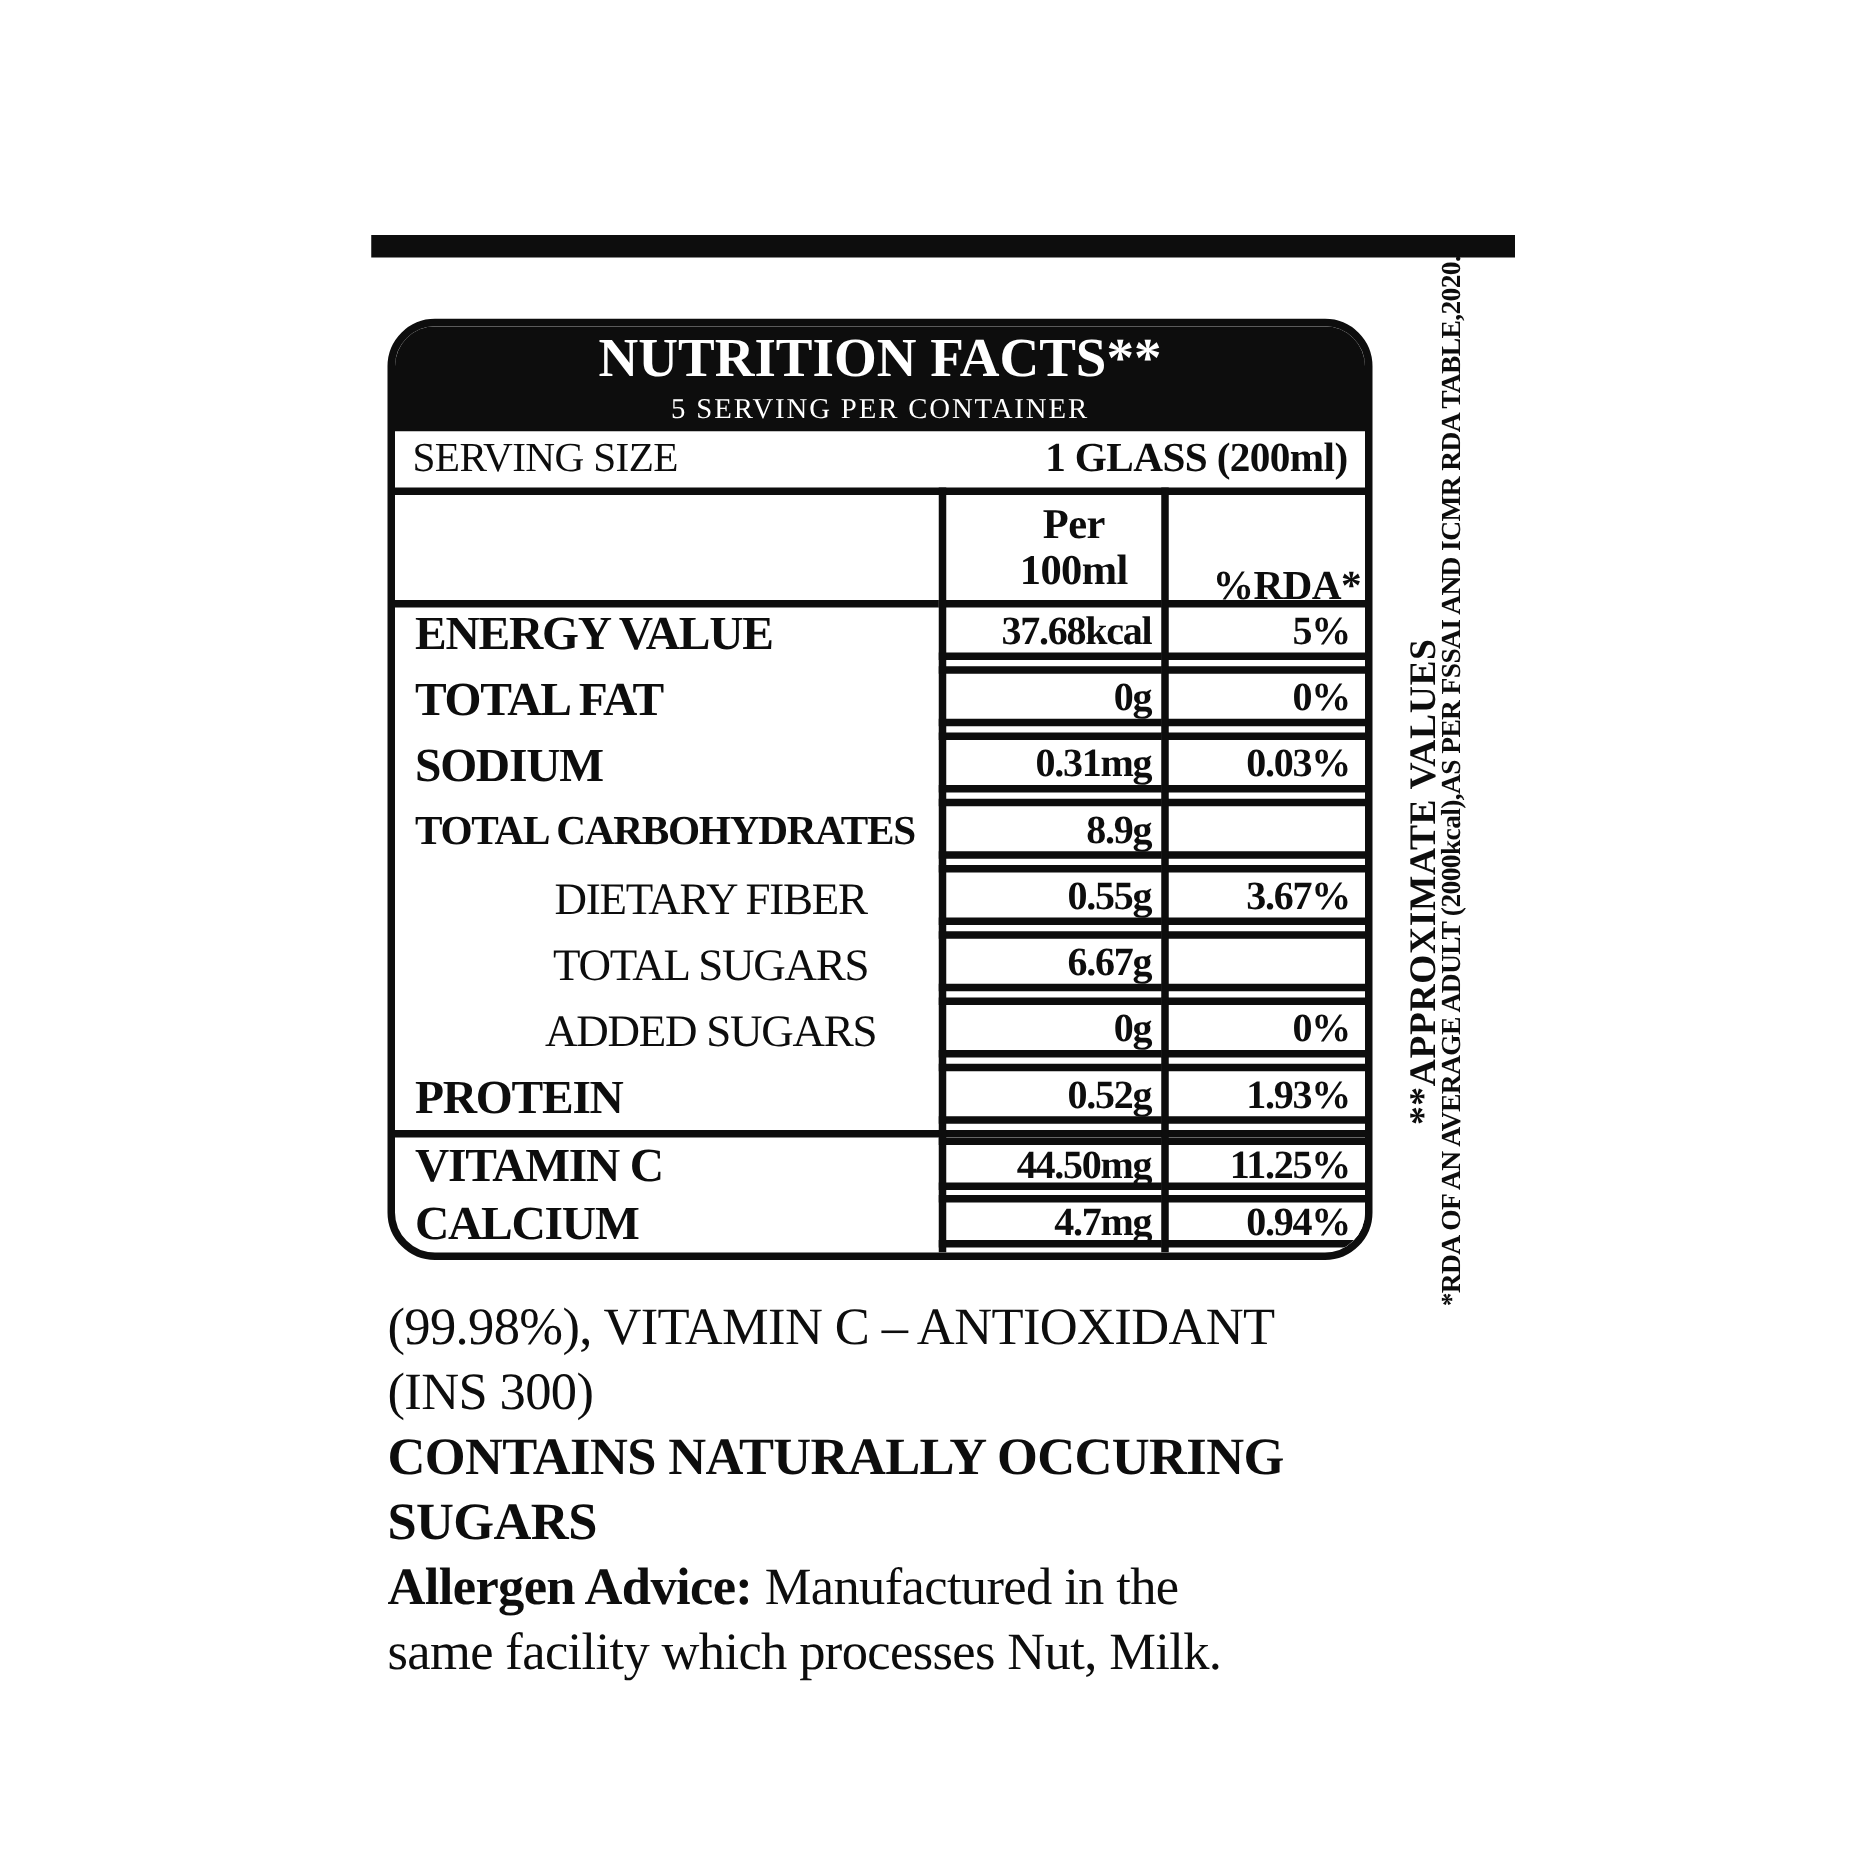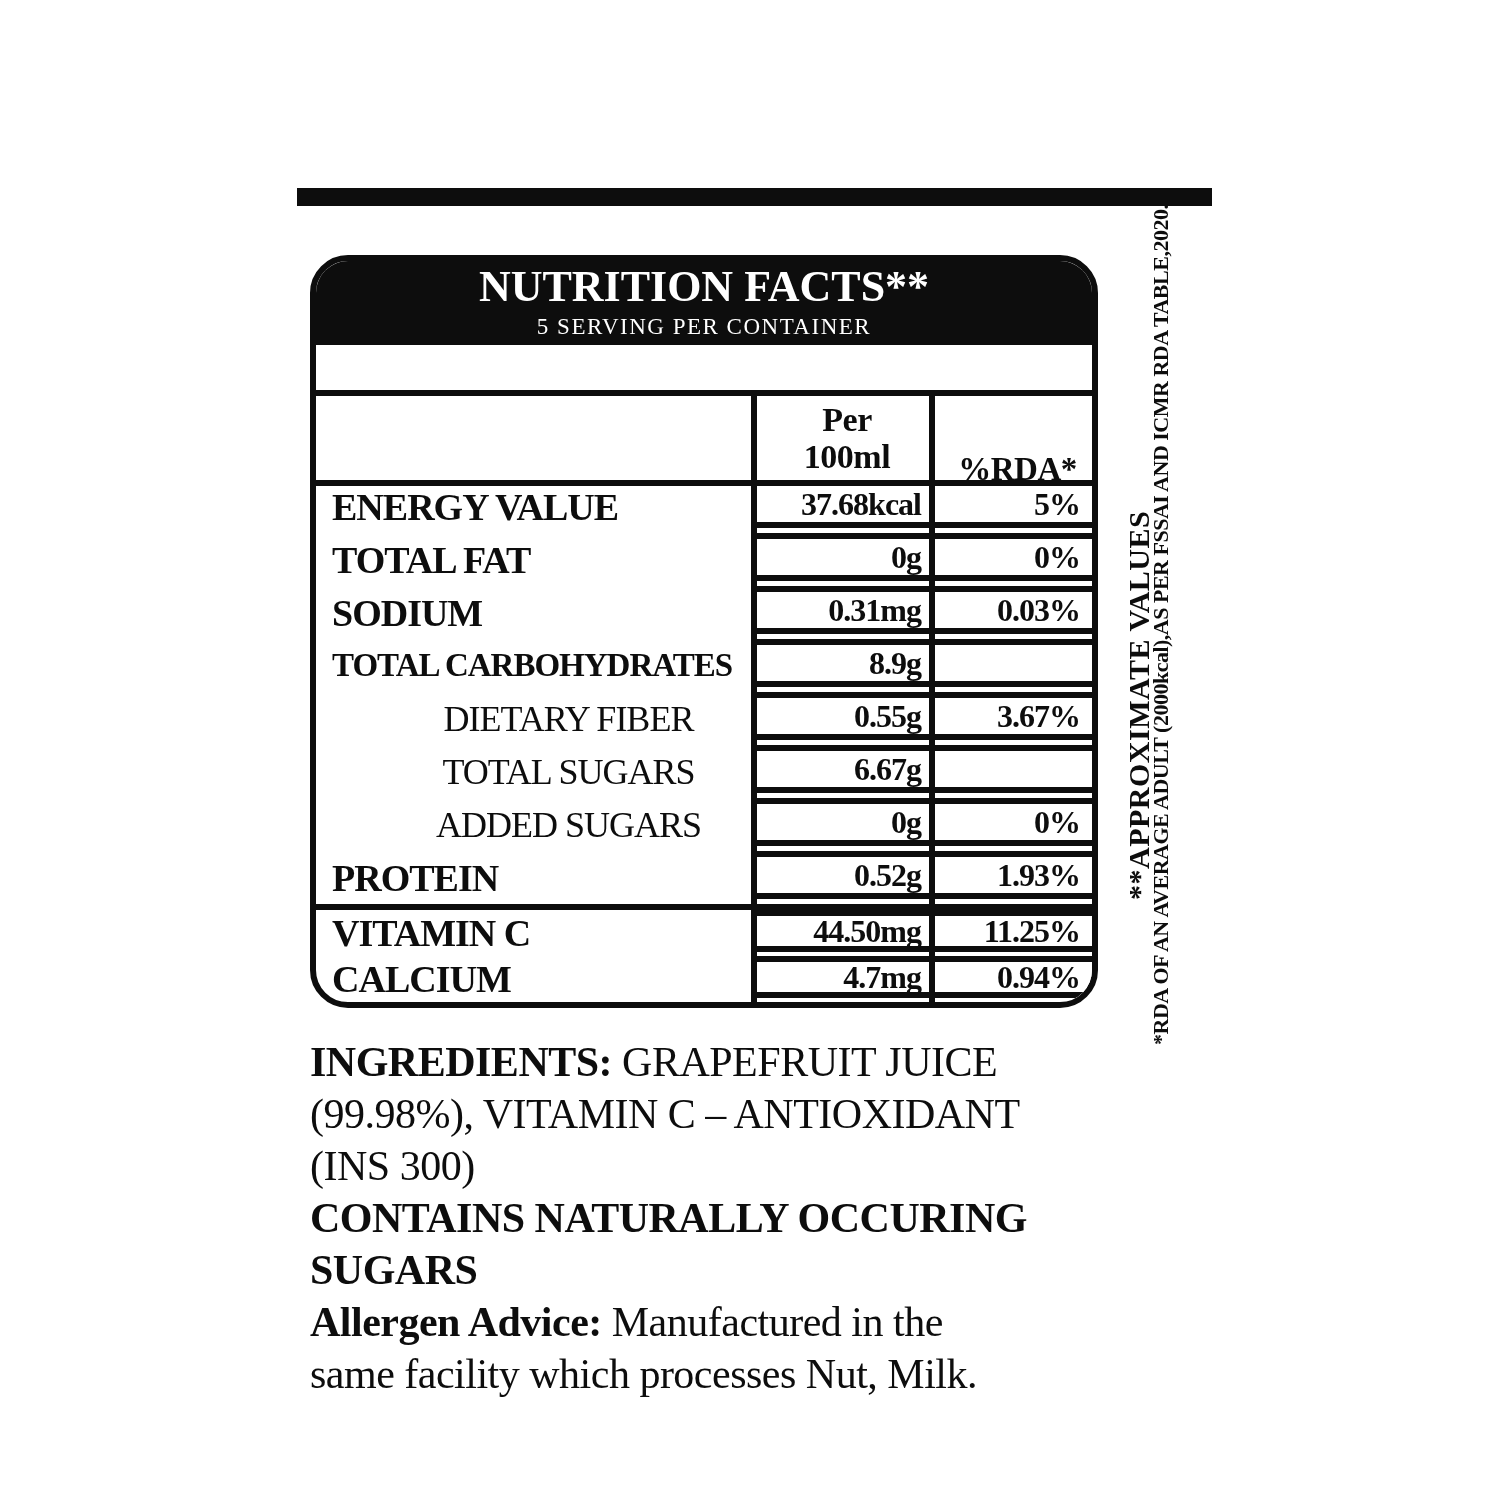--- a/index.html
+++ b/index.html
@@ -30,21 +30,21 @@
   }
   .serving-label { font-size:33px; font-weight:400; letter-spacing:-0.5px; }
   .serving-value { font-size:33px; font-weight:700; letter-spacing:-0.5px; }
 
   .hline { position:absolute; left:0; width:100%; height:6px; background:var(--ink); }
   .hline.serving-line { top:129px; }
   .hline.header-line  { top:219px; }
   .vline { position:absolute; top:129px; bottom:0; width:6px; background:var(--ink); z-index:3; }
   .vline.v1 { left:435px; } .vline.v2 { left:613px; }
 
-  .col-header { position:absolute; top:135px; left:4px; width:100%; height:84px; }
+  .col-header { position:absolute; top:135px; left:16px; width:100%; height:84px; }
   .col-per {
     position:absolute; left:441px; top:0; width:172px; height:84px;
     display:flex; flex-direction:column; align-items:center; justify-content:center;
     font-weight:700; font-size:34px; line-height:37px; letter-spacing:-0.5px;
   }
   .col-rda {
     position:absolute; left:619px; top:0; width:157px; height:84px;
     display:flex; flex-direction:column; align-items:center; justify-content:center;
     font-weight:700;
     margin-top:44px;
@@ -97,20 +97,24 @@
 <div class="canvas">
 
   <div class="top-bar"></div>
 
   <div class="nf-box">
     <div class="nf-head">
       <div class="nf-title">NUTRITION FACTS**</div>
       <div class="nf-sub">5 SERVING PER CONTAINER</div>
     </div>
 
+    <div class="serving-row">
+      <span class="serving-label">SERVING SIZE</span>
+      <span class="serving-value">1 GLASS (200ml)</span>
+    </div>
 
     <div class="hline serving-line"></div>
 
     <div class="col-header">
       <div class="col-per">
         <span>Per</span>
         <span>100ml</span>
       </div>
       <div class="col-rda">
         <span class="l1">%RDA*</span>
@@ -180,21 +184,20 @@
       </div>
 
     <div class="vline v1"></div>
     <div class="vline v2"></div>
   </div>
 
   <div class="note1">**APPROXIMATE VALUES</div>
   <div class="note2">*RDA OF AN AVERAGE ADULT (2000kcal),AS PER FSSAI AND ICMR RDA TABLE,2020.</div>
 
   <div class="bottom">
-    <div class="bline"><b>INGREDIENTS:</b><span> GRAPEFRUIT JUICE</span></div>
     <div class="bline">(99.98%), VITAMIN C – ANTIOXIDANT</div>
     <div class="bline">(INS 300)</div>
     <div class="bline bold">CONTAINS NATURALLY OCCURING</div>
     <div class="bline bold">SUGARS</div>
     <div class="bline"><b>Allergen Advice:</b><span> Manufactured in the</span></div>
     <div class="bline">same facility which processes Nut, Milk.</div>
   </div>
 
 </div>
 

